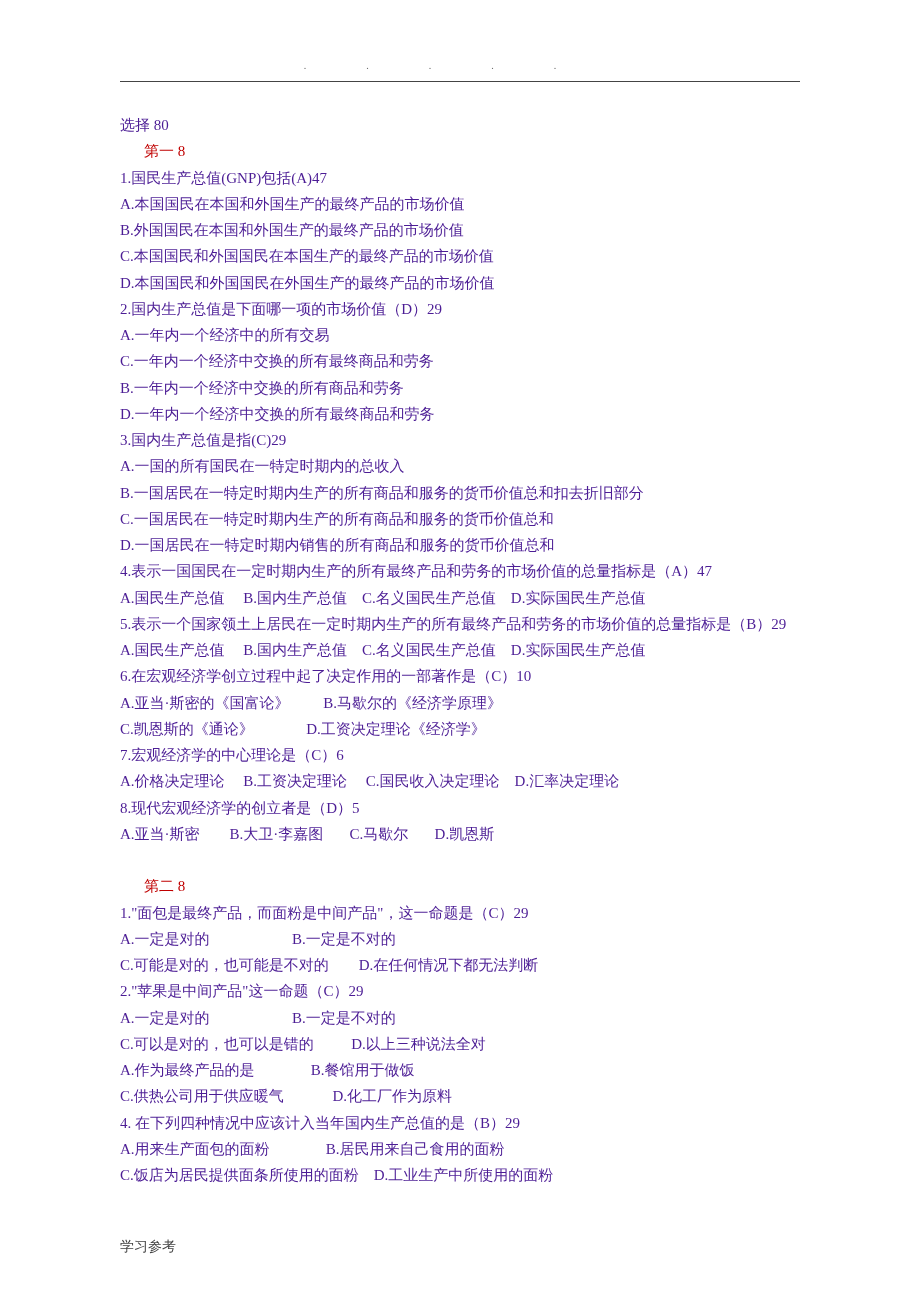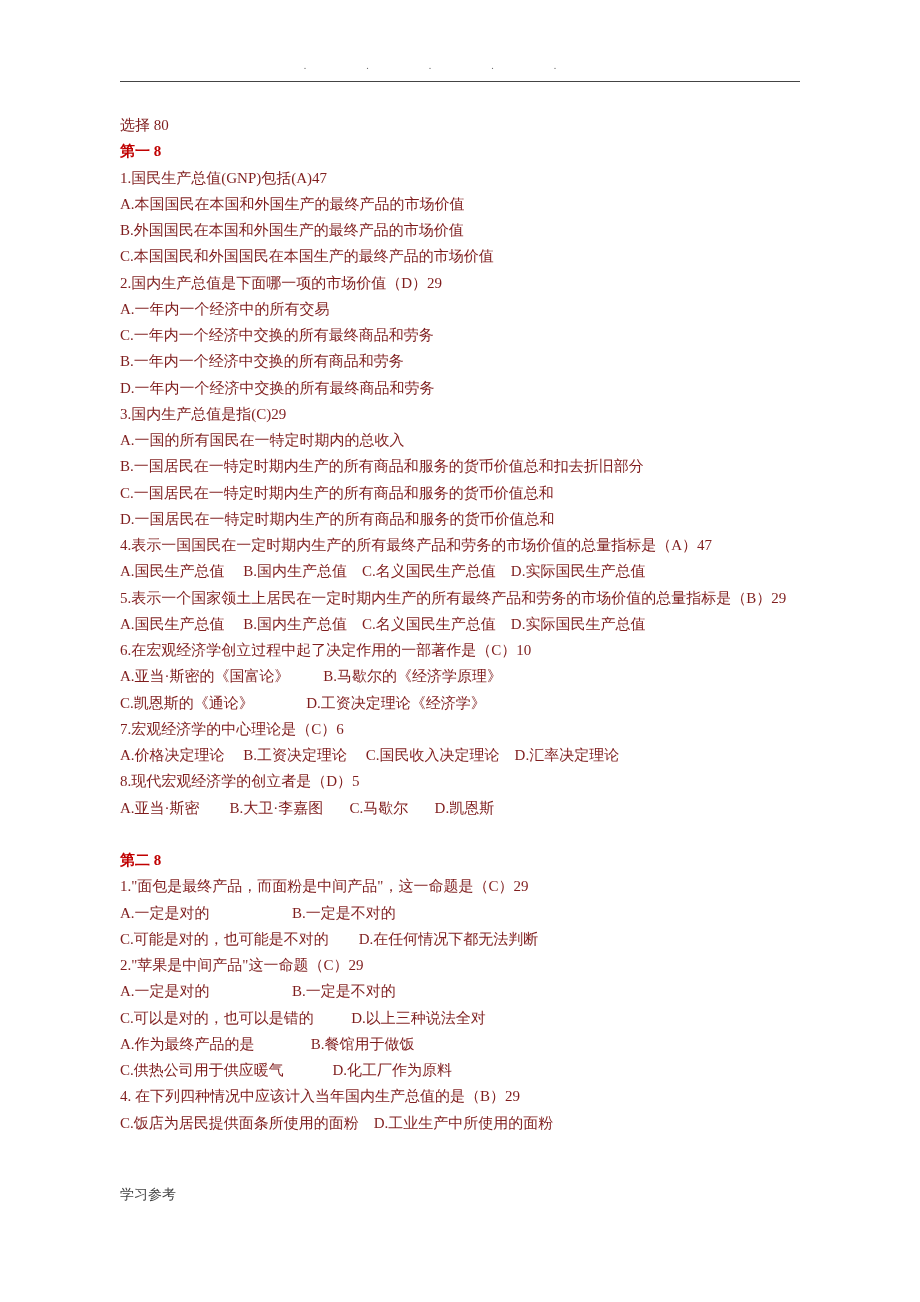--- a/index.html
+++ b/index.html
@@ -14,26 +14,27 @@
     box-sizing: border-box;
   }
   .hr-top {
     border: none;
     border-top: 1px solid #444;
     margin: 10px 0 30px 0;
   }
   .line {
     font-size: 15px;
     line-height: 1.75;
-    color: #7f1d1d;
+    color: #4c1d95;
     white-space: pre-wrap;
   }
   .red {
     color: #c00000;
-    font-weight: bold;
+    font-weight: normal;
+    margin-left: 24px;
   }
   .footer {
     margin-top: 50px;
     font-size: 14px;
     color: #444;
   }
   .dotrow {
     font-size: 10px;
     color: #666;
     letter-spacing: 60px;
@@ -50,32 +51,33 @@
   <hr class="hr-top">
 
   <div class="line">选择 80</div>
 
   <div class="line red">第一 8</div>
 
   <div class="line">1.国民生产总值(GNP)包括(A)47</div>
   <div class="line">A.本国国民在本国和外国生产的最终产品的市场价值</div>
   <div class="line">B.外国国民在本国和外国生产的最终产品的市场价值</div>
   <div class="line">C.本国国民和外国国民在本国生产的最终产品的市场价值</div>
+  <div class="line">D.本国国民和外国国民在外国生产的最终产品的市场价值</div>
 
   <div class="line">2.国内生产总值是下面哪一项的市场价值（D）29</div>
   <div class="line">A.一年内一个经济中的所有交易</div>
   <div class="line">C.一年内一个经济中交换的所有最终商品和劳务</div>
   <div class="line">B.一年内一个经济中交换的所有商品和劳务</div>
   <div class="line">D.一年内一个经济中交换的所有最终商品和劳务</div>
 
   <div class="line">3.国内生产总值是指(C)29</div>
   <div class="line">A.一国的所有国民在一特定时期内的总收入</div>
   <div class="line">B.一国居民在一特定时期内生产的所有商品和服务的货币价值总和扣去折旧部分</div>
   <div class="line">C.一国居民在一特定时期内生产的所有商品和服务的货币价值总和</div>
-  <div class="line">D.一国居民在一特定时期内生产的所有商品和服务的货币价值总和</div>
+  <div class="line">D.一国居民在一特定时期内销售的所有商品和服务的货币价值总和</div>
 
   <div class="line">4.表示一国国民在一定时期内生产的所有最终产品和劳务的市场价值的总量指标是（A）47</div>
   <div class="line">A.国民生产总值     B.国内生产总值    C.名义国民生产总值    D.实际国民生产总值</div>
 
   <div class="line">5.表示一个国家领土上居民在一定时期内生产的所有最终产品和劳务的市场价值的总量指标是（B）29</div>
   <div class="line">A.国民生产总值     B.国内生产总值    C.名义国民生产总值    D.实际国民生产总值</div>
 
   <div class="line">6.在宏观经济学创立过程中起了决定作用的一部著作是（C）10</div>
   <div class="line">A.亚当·斯密的《国富论》         B.马歇尔的《经济学原理》</div>
   <div class="line">C.凯恩斯的《通论》              D.工资决定理论《经济学》</div>
@@ -95,16 +97,17 @@
   <div class="line">C.可能是对的，也可能是不对的        D.在任何情况下都无法判断</div>
 
   <div class="line">2."苹果是中间产品"这一命题（C）29</div>
   <div class="line">A.一定是对的                      B.一定是不对的</div>
   <div class="line">C.可以是对的，也可以是错的          D.以上三种说法全对</div>
 
   <div class="line">A.作为最终产品的是               B.餐馆用于做饭</div>
   <div class="line">C.供热公司用于供应暖气             D.化工厂作为原料</div>
 
   <div class="line">4. 在下列四种情况中应该计入当年国内生产总值的是（B）29</div>
+  <div class="line">A.用来生产面包的面粉               B.居民用来自己食用的面粉</div>
   <div class="line">C.饭店为居民提供面条所使用的面粉    D.工业生产中所使用的面粉</div>
 
   <div class="footer">学习参考</div>
 </div>
 
 </body></html>

